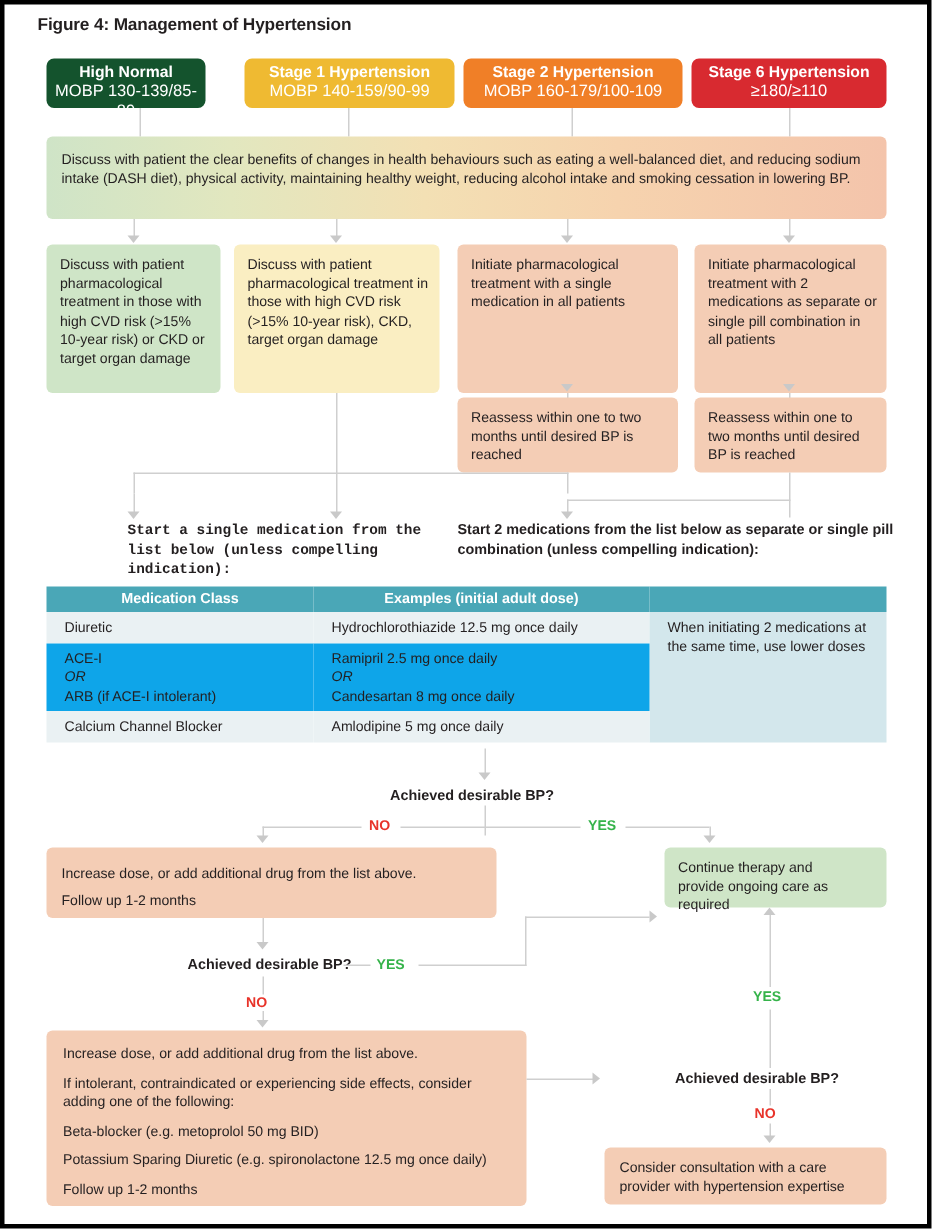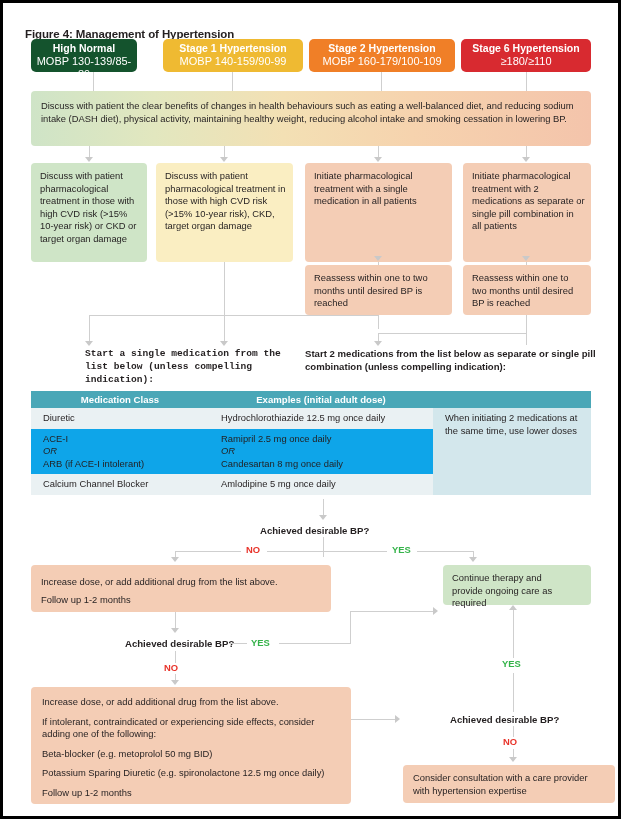--- a/index.html
+++ b/index.html
@@ -17,21 +17,20 @@
     border: 3px solid #000;
     background: #fff;
   }
   .inner { position: absolute; left: 0; top: 0; width: 615px; height: 813px; }
 
   
   .fig-title {
     position: absolute; left: 22px; top: 8px;
     font-size: 11.5px; font-weight: bold; letter-spacing: -0.1px;
     color: #231f20;
-    margin-top: 17px;
   }
 
   
   .stage {
     position: absolute; top: 36px; height: 33px;
     border-radius: 5px;
     color: #ffffff;
     text-align: center;
     padding-top: 3px;
     line-height: 13px;
@@ -130,21 +129,21 @@
   #b1 { position: absolute; left: 28px;  top: 562px; width: 300px; height: 47px;
         background: #f4cdb5; border-radius: 4px; padding: 8px 10px 0 10px;
         font-size: 9.4px; line-height: 18px; }
   #b2 { position: absolute; left: 440px; top: 562px; width: 148px; height: 40px;
         background: #cfe5c7; border-radius: 4px; padding: 7px 25px 0 9px;
         font-size: 9.4px; line-height: 12.6px; }
   #b3 { position: absolute; left: 28px;  top: 684px; width: 320px; height: 117px;
         background: #f4cdb5; border-radius: 4px; padding: 9px 10px 0 11px;
         font-size: 9.4px; line-height: 12.6px; }
   #b3 p { margin-bottom: 7px; }
-  #b4 { position: absolute; left: 400px; top: 762px; width: 212px; height: 38px;
+  #b4 { position: absolute; left: 400px; top: 762px; width: 188px; height: 38px;
         background: #f4cdb5; border-radius: 4px; padding: 7px 9px 15px 10px;
         font-size: 9.4px; line-height: 12.6px; }
 </style>
 </head>
 <body>
 
 <div class="page">
 <div class="inner">
 
   <div class="fig-title">Figure 4: Management of Hypertension</div>

